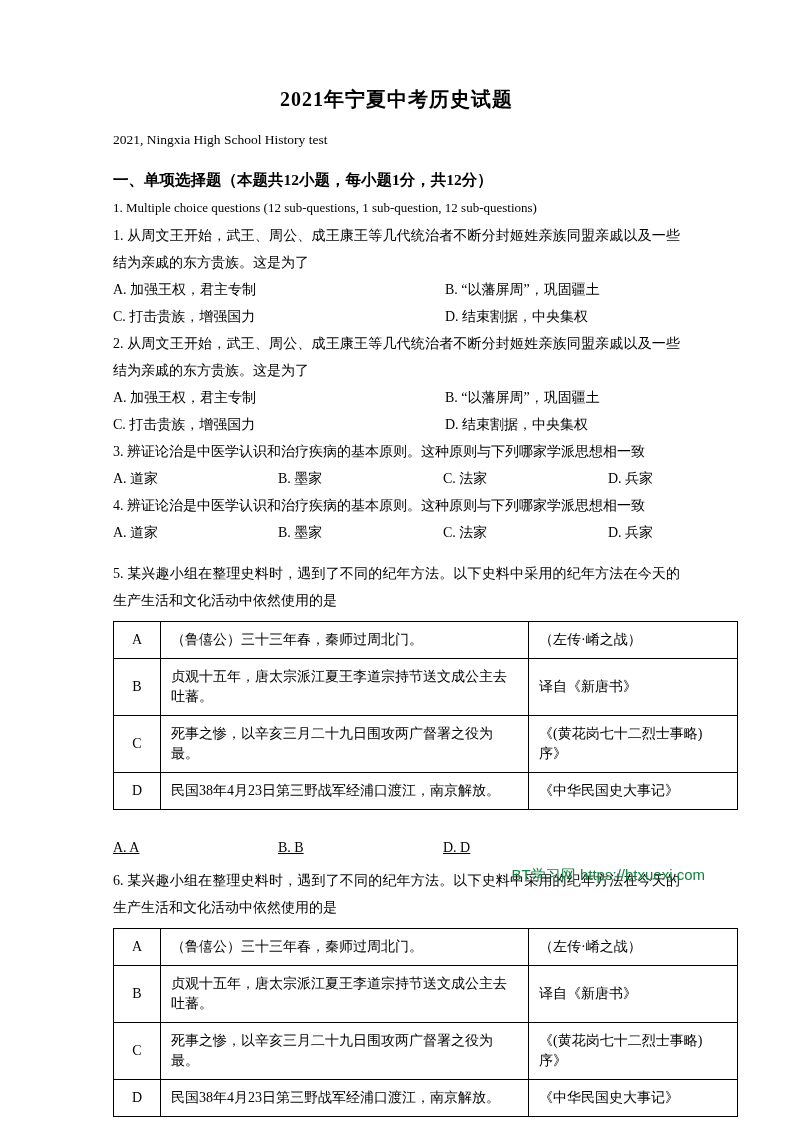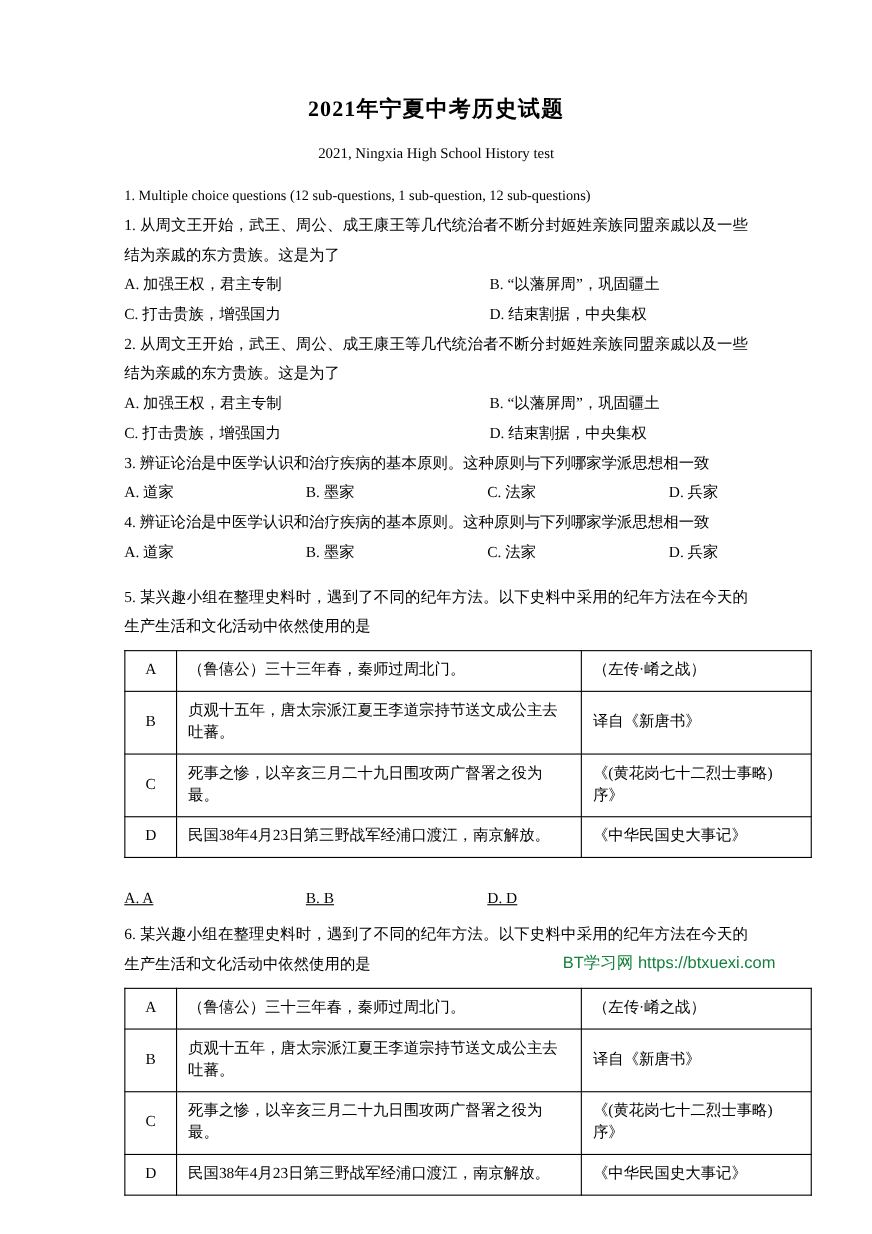--- a/index.html
+++ b/index.html
@@ -9,21 +9,21 @@
     color: #000000;
   }
   .page {
     position: relative; width: 793px; height: 909px;
     box-sizing: border-box; padding: 86px 113px 0 113px;
   }
   .title {
     margin: 0 0 20px 0; font-size: 20px; line-height: 1.3;
     font-weight: bold; text-align: center; letter-spacing: 1px;
   }
-  .subtitle { margin: 0 0 22px 0; font-size: 13.5px; text-align: center; }
+  .subtitle { margin: 0 0 22px 0; font-size: 13.5px; }
   .section-zh { margin: 0 0 9px 0; font-size: 15.5px; font-weight: bold; }
   .section-en { margin: 0 0 6px 0; font-size: 13px; }
   .question { margin: 0; }
   .stem { margin: 0; font-size: 14px; line-height: 27px; text-align: justify; }
   .opts { font-size: 14px; line-height: 27px; display: grid; }
   .opts2 { grid-template-columns: 332px 1fr; }
   .opts4 { grid-template-columns: 165px 165px 165px 1fr; }
   .q-gap { margin-top: 14px; }
   .src-table {
     border-collapse: collapse; width: 625px; margin: 7px 0 0 0;
@@ -43,20 +43,21 @@
   }
 </style>
 </head>
 <body>
 
 <div class="page">
 
   <h1 class="title">2021年宁夏中考历史试题</h1>
   <div class="subtitle">2021, Ningxia High School History test</div>
 
+  <div class="section-zh">一、单项选择题（本题共12小题，每小题1分，共12分）</div>
   <div class="section-en">1. Multiple choice questions (12 sub-questions, 1 sub-question, 12 sub-questions)</div>
 
   <div class="question">
     <p class="stem">1. 从周文王开始，武王、周公、成王康王等几代统治者不断分封姬姓亲族同盟亲戚以及一些结为亲戚的东方贵族。这是为了</p>
     <div class="opts opts2">
       <span class="opt">A. 加强王权，君主专制</span>
       <span class="opt">B. “以藩屏周”，巩固疆土</span>
       <span class="opt">C. 打击贵族，增强国力</span>
       <span class="opt">D. 结束割据，中央集权</span>
     </div>

